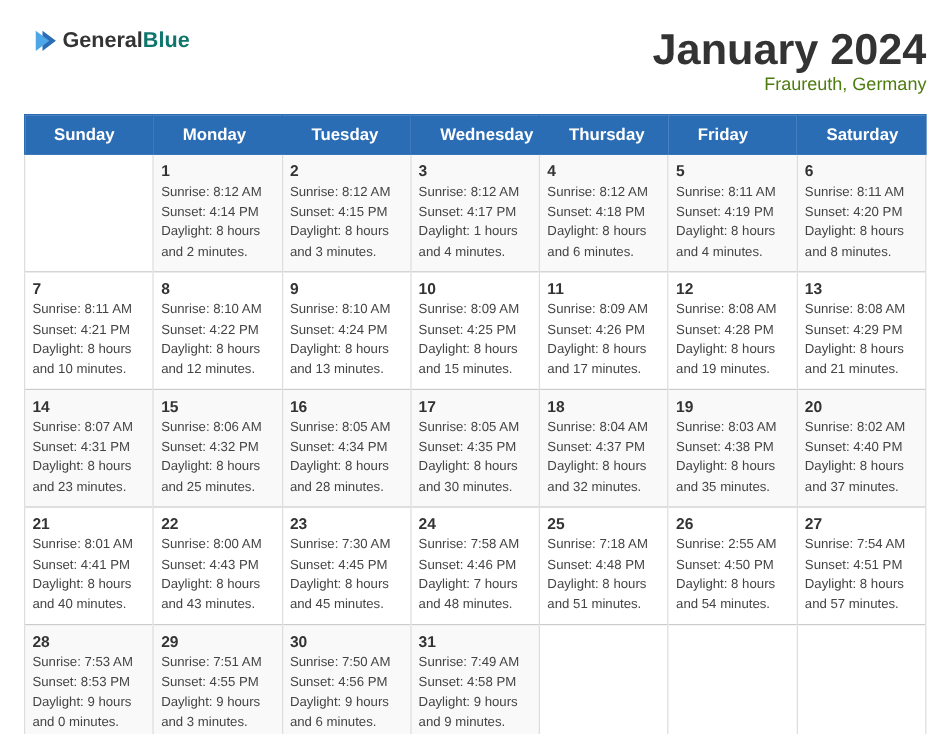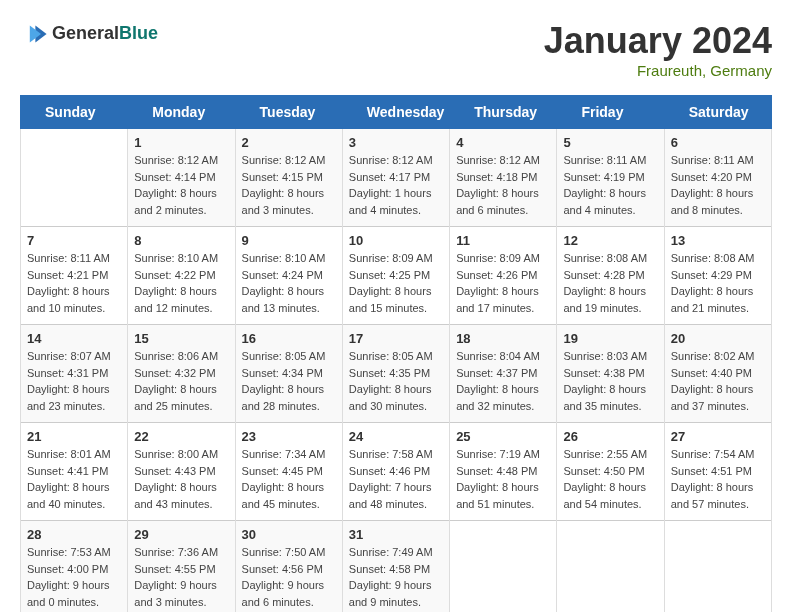--- a/index.html
+++ b/index.html
@@ -314,37 +314,37 @@
         <span class="day-num">22</span>
         <div class="cell-info">
           <span>Sunrise: 8:00 AM</span><br>
           <span>Sunset: 4:43 PM</span><br>
           <span>Daylight: 8 hours and 43 minutes.</span>
         </div>
       </td>
         <td>
         <span class="day-num">23</span>
         <div class="cell-info">
-          <span>Sunrise: 7:34 AM</span><br>
+          <span>Sunrise: 7:30 AM</span><br>
           <span>Sunset: 4:45 PM</span><br>
           <span>Daylight: 8 hours and 45 minutes.</span>
         </div>
       </td>
         <td>
         <span class="day-num">24</span>
         <div class="cell-info">
           <span>Sunrise: 7:58 AM</span><br>
           <span>Sunset: 4:46 PM</span><br>
           <span>Daylight: 7 hours and 48 minutes.</span>
         </div>
       </td>
         <td>
         <span class="day-num">25</span>
         <div class="cell-info">
-          <span>Sunrise: 7:19 AM</span><br>
+          <span>Sunrise: 7:18 AM</span><br>
           <span>Sunset: 4:48 PM</span><br>
           <span>Daylight: 8 hours and 51 minutes.</span>
         </div>
       </td>
         <td>
         <span class="day-num">26</span>
         <div class="cell-info">
           <span>Sunrise: 2:55 AM</span><br>
           <span>Sunset: 4:50 PM</span><br>
           <span>Daylight: 8 hours and 54 minutes.</span>
@@ -357,28 +357,28 @@
           <span>Sunset: 4:51 PM</span><br>
           <span>Daylight: 8 hours and 57 minutes.</span>
         </div>
       </td>
       </tr>
       <tr>
         <td>
         <span class="day-num">28</span>
         <div class="cell-info">
           <span>Sunrise: 7:53 AM</span><br>
-          <span>Sunset: 4:00 PM</span><br>
+          <span>Sunset: 8:53 PM</span><br>
           <span>Daylight: 9 hours and 0 minutes.</span>
         </div>
       </td>
         <td>
         <span class="day-num">29</span>
         <div class="cell-info">
-          <span>Sunrise: 7:36 AM</span><br>
+          <span>Sunrise: 7:51 AM</span><br>
           <span>Sunset: 4:55 PM</span><br>
           <span>Daylight: 9 hours and 3 minutes.</span>
         </div>
       </td>
         <td>
         <span class="day-num">30</span>
         <div class="cell-info">
           <span>Sunrise: 7:50 AM</span><br>
           <span>Sunset: 4:56 PM</span><br>
           <span>Daylight: 9 hours and 6 minutes.</span>

